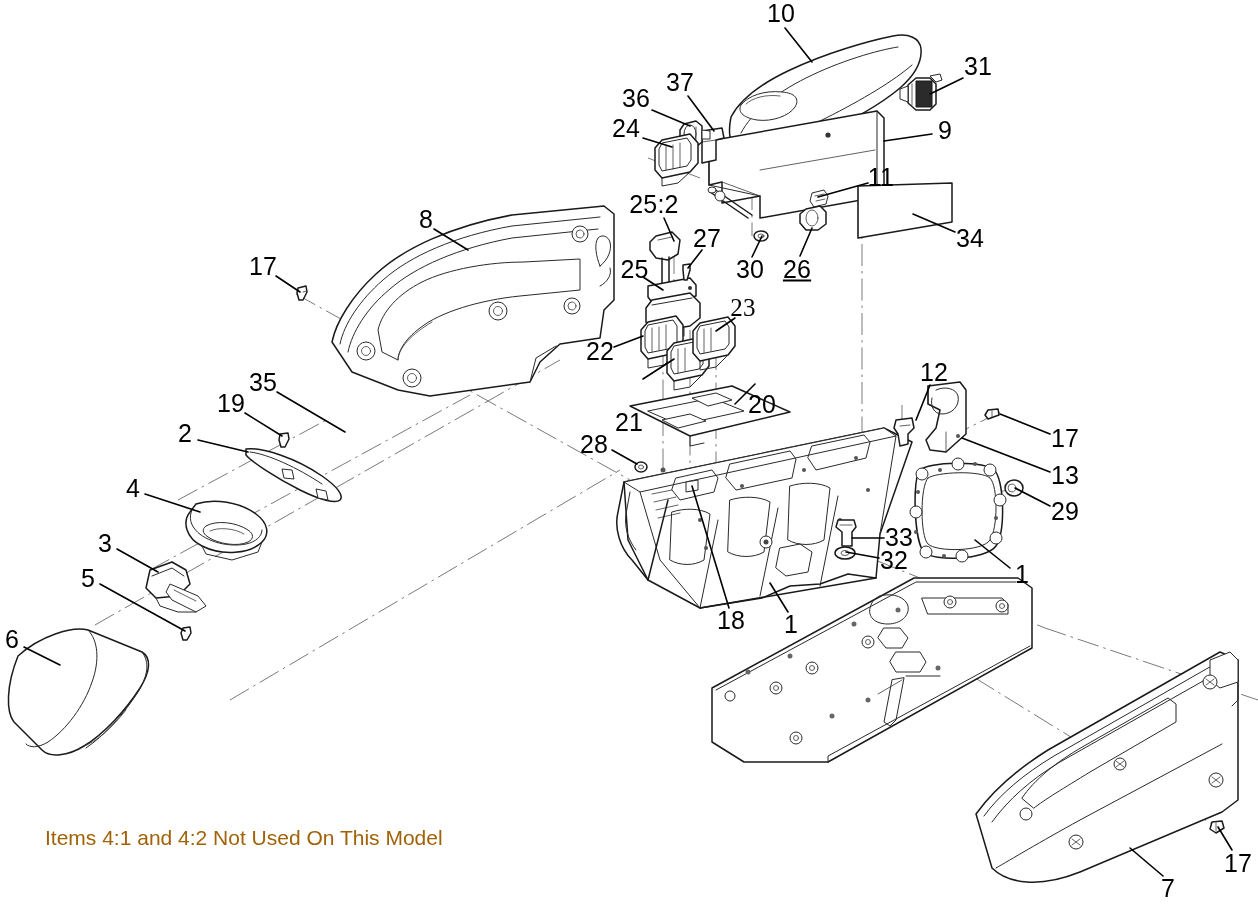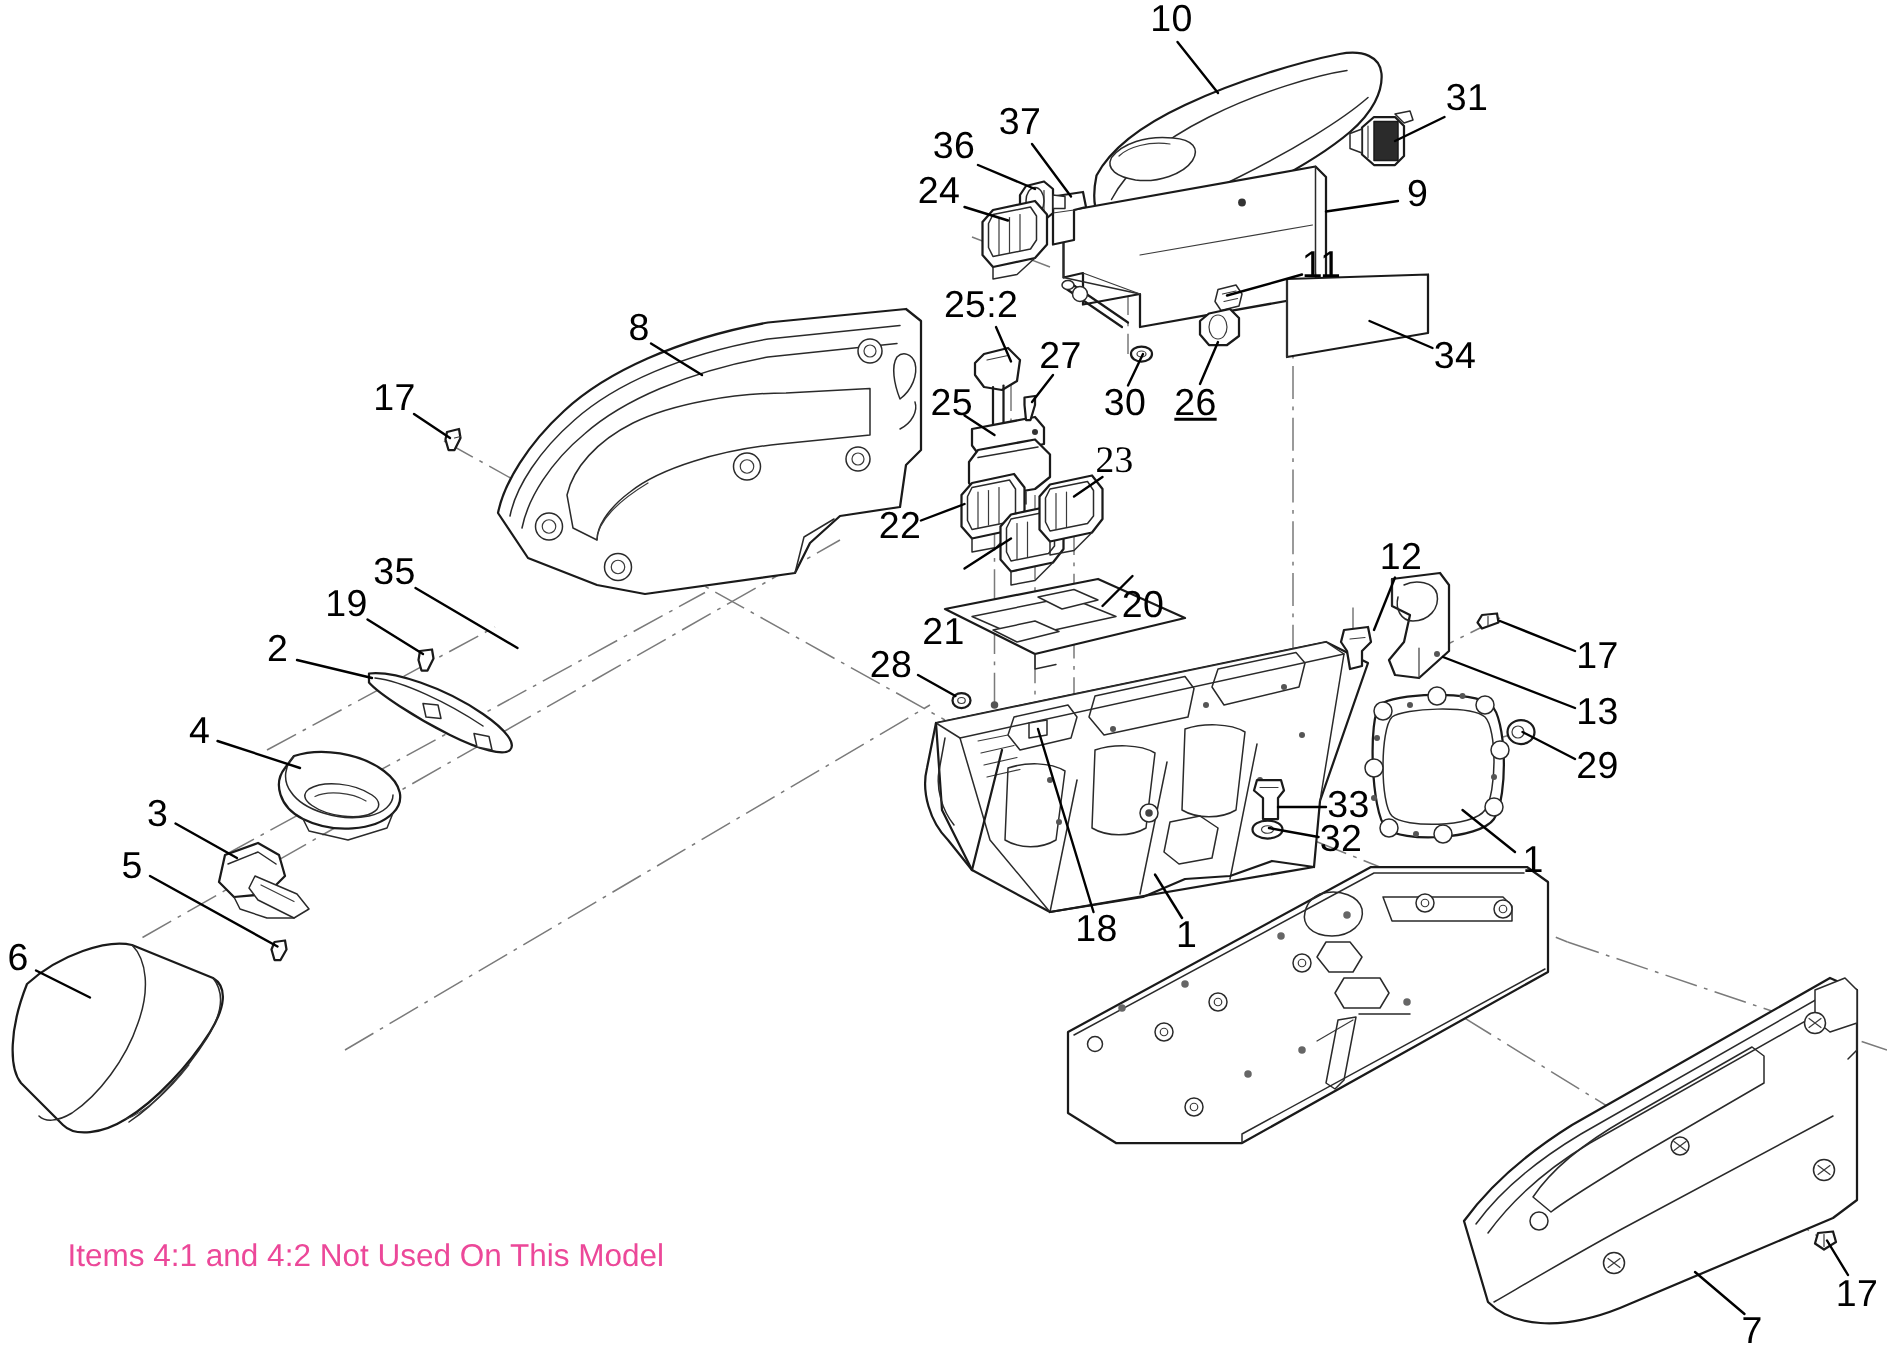--- a/index.html
+++ b/index.html
@@ -35,21 +35,21 @@
     white-space: nowrap;
     transform: translate(-50%, -50%);
     letter-spacing: 0.2px;
   }
   #footnote {
     position: absolute;
     left: 45px;
     top: 826px;
     font-family: "Liberation Sans", sans-serif;
     font-size: 21px;
-    color: #ec4899;
+    color: #a16207;
     white-space: nowrap;
   }
 </style>
 </head>
 <body>
 
 <div id="sheet">
 
   <svg id="artwork" viewBox="0 0 1258 907" xmlns="http://www.w3.org/2000/svg">
     <defs>

